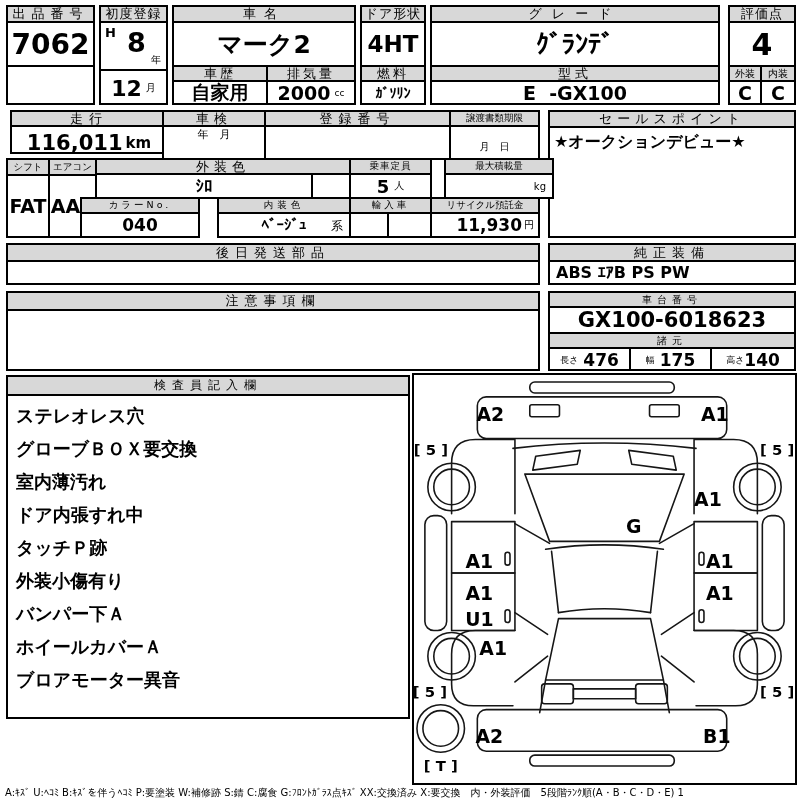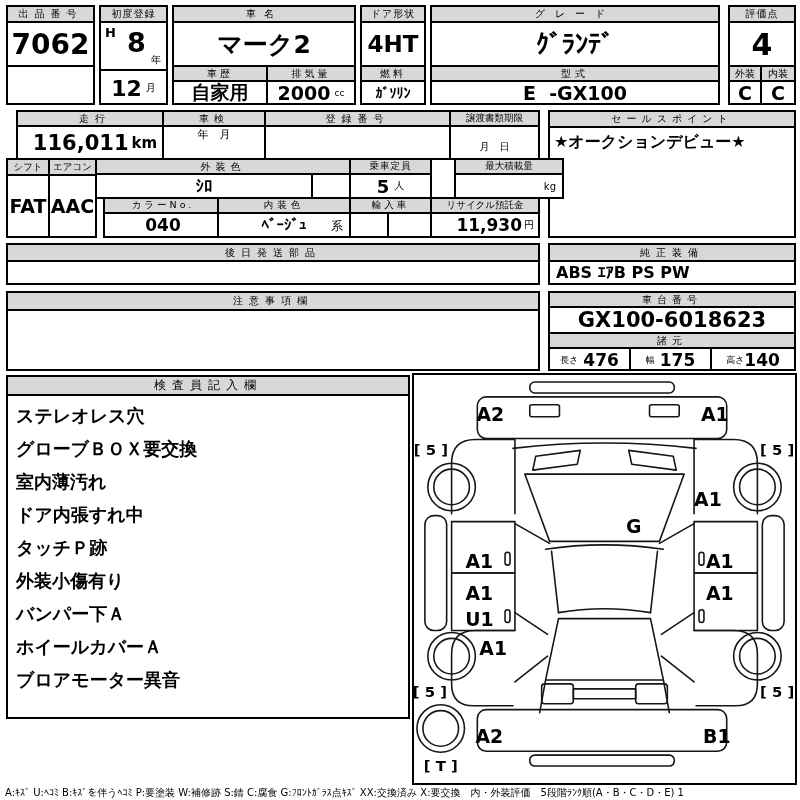--- a/index.html
+++ b/index.html
@@ -1,20 +1,20 @@
 <!DOCTYPE html>
 <html><head>
 <meta charset="utf-8">
 <style>
   html,body{margin:0;padding:0;background:#fff;}
   .sheet{position:relative;width:800px;height:800px;background:#fff;color:#000;
          font-family:"DejaVu Sans","Liberation Sans",sans-serif;overflow:hidden;}
   .box{position:absolute;border:2px solid #000;background:#fff;box-sizing:border-box;}
   .hdr{background:#d8d8d8;border-bottom:2px solid #000;display:flex;align-items:center;
-       justify-content:center;font-size:10px;letter-spacing:3px;white-space:nowrap;
+       justify-content:center;font-size:13px;letter-spacing:3px;white-space:nowrap;
        overflow:hidden;box-sizing:border-box;}
   .hdr.tight{letter-spacing:0;font-size:9.5px;}
   .hdr.sp6{letter-spacing:6px;font-size:12px;}
   .val{display:flex;align-items:center;justify-content:center;font-weight:bold;
        box-sizing:border-box;white-space:nowrap;}
   .row{display:flex;box-sizing:border-box;}
   .cell{box-sizing:border-box;}
   .unit{font-weight:normal;}
   .bb{border-bottom:2px solid #000;}
   .br{border-right:2px solid #000;}
@@ -80,21 +80,21 @@
     <div class="row" style="height:15px">
       <div class="hdr br cell" style="width:32px;height:15px;border-bottom:2px solid #000;letter-spacing:0;font-size:10px">外装</div>
       <div class="hdr cell" style="flex:1;height:15px;border-bottom:2px solid #000;letter-spacing:0;font-size:10px">内装</div>
     </div>
     <div class="row" style="height:21px">
       <div class="val br cell" style="width:32px;font-size:19px">C</div>
       <div class="val cell" style="flex:1;font-size:19px">C</div>
     </div>
   </div>
 
-  <div class="box" style="left:16px;top:110px;width:158px;height:50px">
+  <div class="box" style="left:10px;top:110px;width:158px;height:44px">
     <div class="hdr" style="height:15px;letter-spacing:6px">走行</div>
     <div class="val" style="height:31px">
       <span style="font-size:21px">116,011</span>
       <span style="font-size:15px;margin-left:3px">km</span>
     </div>
   </div>
 
   <div class="box" style="left:162px;top:110px;width:104px;height:50px">
     <div class="hdr" style="height:15px;letter-spacing:5px">車検</div>
     <div class="val" style="height:14px;font-size:11px;font-weight:normal;white-space:pre">年　月</div>
@@ -126,21 +126,21 @@
   </div>
 
   <div class="box" style="left:95px;top:158px;width:256px;height:41px">
     <div class="hdr" style="height:15px;letter-spacing:5px">外装色</div>
     <div class="row" style="height:22px">
       <div class="val br cell" style="flex:1;font-size:17px">ｼﾛ</div>
       <div class="cell" style="width:36px"></div>
     </div>
   </div>
 
-  <div class="box" style="left:103px;top:197px;width:120px;height:41px">
+  <div class="box" style="left:80px;top:197px;width:120px;height:41px">
     <div class="hdr tight" style="height:15px;letter-spacing:3px">カラーNo.</div>
     <div class="val" style="height:22px;font-size:17px">040</div>
   </div>
 
   <div class="box" style="left:217px;top:197px;width:134px;height:41px">
     <div class="hdr tight" style="height:15px;letter-spacing:4px">内装色</div>
     <div style="position:relative;height:22px">
       <div class="val" style="height:22px;font-size:15px">ﾍﾞｰｼﾞｭ</div>
       <span style="position:absolute;right:6px;top:4px;font-size:12px">系</span>
     </div>
@@ -155,21 +155,21 @@
   </div>
 
   <div class="box" style="left:349px;top:197px;width:83px;height:41px">
     <div class="hdr tight" style="height:15px;letter-spacing:3px">輸入車</div>
     <div class="row" style="height:22px">
       <div class="br cell" style="width:38px"></div>
       <div class="cell" style="flex:1"></div>
     </div>
   </div>
 
-  <div class="box" style="left:454px;top:158px;width:110px;height:41px">
+  <div class="box" style="left:444px;top:158px;width:110px;height:41px">
     <div class="hdr tight" style="height:15px">最大積載量</div>
     <div class="val" style="height:22px;justify-content:flex-end;padding-right:6px">
       <span></span>
       <span class="unit" style="font-size:10px">kg</span>
     </div>
   </div>
 
   <div class="box" style="left:430px;top:197px;width:110px;height:41px">
     <div class="hdr tight" style="height:15px">リサイクル預託金</div>
     <div class="val" style="height:22px;justify-content:flex-end;padding-right:4px">

